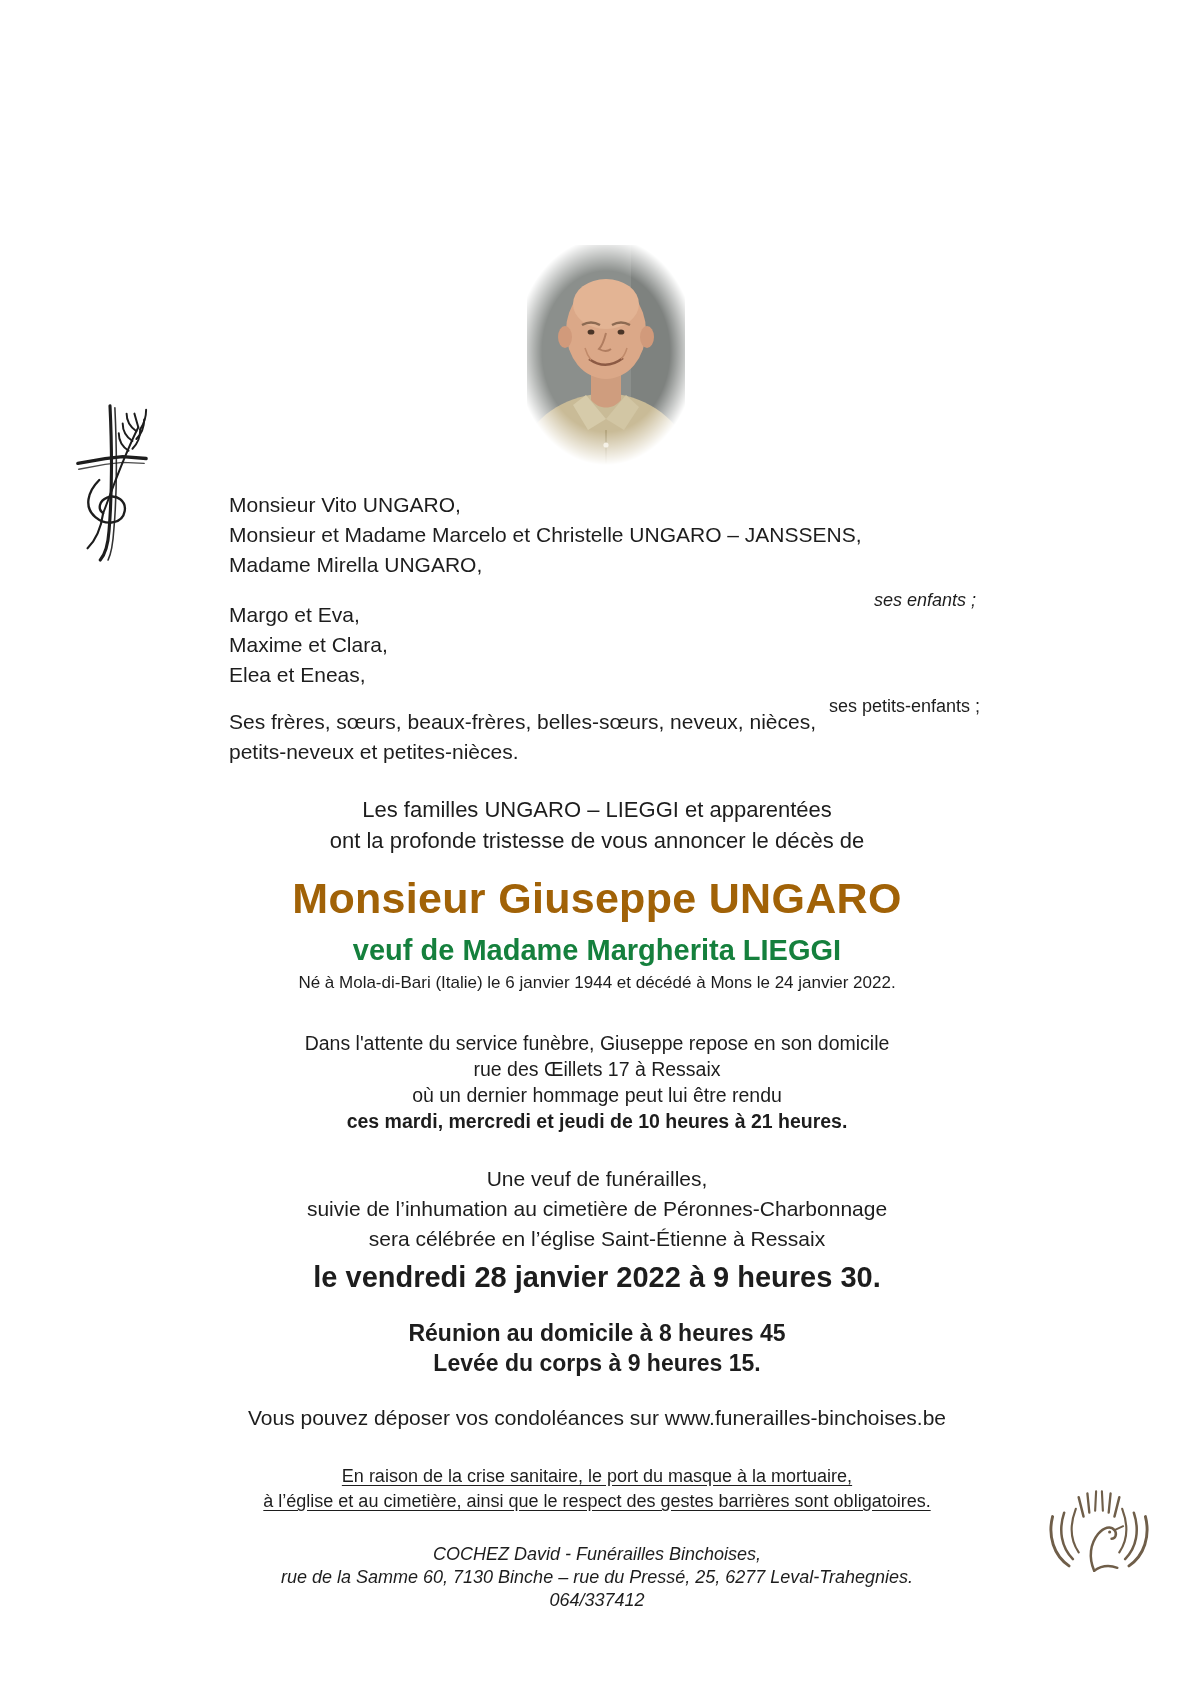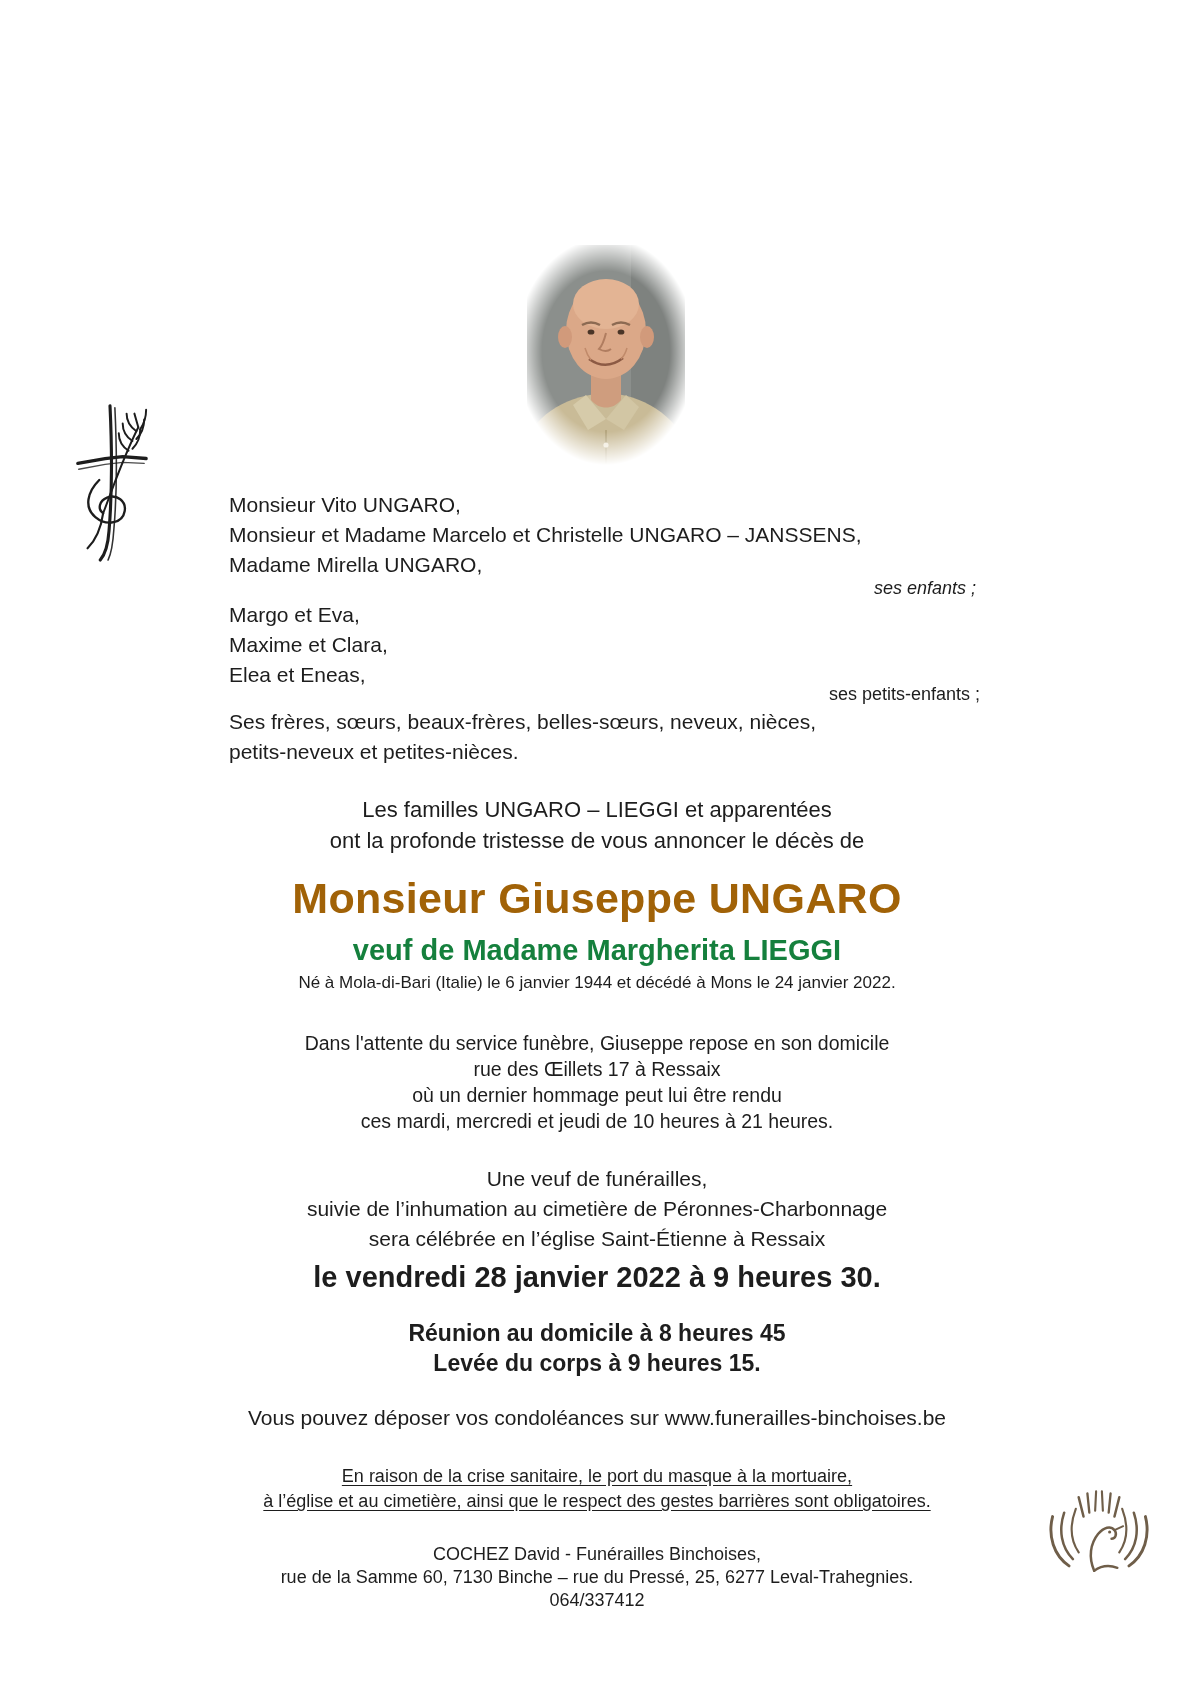--- a/index.html
+++ b/index.html
@@ -22,46 +22,46 @@
   }
 
   .cross-icon { left:52px; top:398px; }
   .dove-logo  { left:1026px; top:1474px; }
 
   
   .fam-lines { left:215px; font-size:21px; line-height:30px; }
   .children      { top:490px; }
   .grandchildren { top:600px; }
   .relatives     { top:707px; }
-  .side-label { font-size:18px; }
+  .side-label { font-size:18px;margin-top:12px; }
   .lbl-children      { right:204px; top:578px; font-style:italic; }
   .lbl-grandchildren { right:200px; top:684px;text-align:center; }
 
   .centered { left:0; right:0; text-align:center; }
 
   .announcement { top:794px; font-size:22px; line-height:31px; }
 
   .deceased-name { top:874px; font-size:43px; font-weight:700; letter-spacing:0.3px; color:#a16207; }
   .deceased-sub  { top:934px; font-size:29px; font-weight:700; color:#15803d; }
   .deceased-dates{ top:973px; font-size:17px; }
 
   .viewing { top:1030px; font-size:19.5px; line-height:26px; }
-  .viewing .bold-line { font-weight:400; }
+  .viewing .bold-line { font-weight:700; }
 
   .service { top:1164px; font-size:21px; line-height:30px; }
   .service-date { display:block; margin-top:6px; font-size:29px; font-weight:700; line-height:34px; }
 
   .schedule { top:1318px; font-size:23px; line-height:30px; font-weight:700; }
 
   .condolences { top:1406px; font-size:21px; }
 
   .covid { top:1464px; font-size:18px; line-height:25px; }
   .covid div { text-decoration:underline; text-underline-offset:3px; }
 
-  .footer { top:1543px; font-size:18px; line-height:23px; }
+  .footer { top:1543px; font-size:18px; line-height:23px;font-style:italic; }
 </style>
 </head>
 <body>
 
 <div class="page">
 
   <div class="abs photo">
     <svg viewBox="0 0 190 252" width="190" height="252">
       <rect x="16" y="12" width="158" height="240" fill="#8b8f8c"></rect>
       <rect x="120" y="12" width="54" height="240" fill="#7e827f"></rect>

